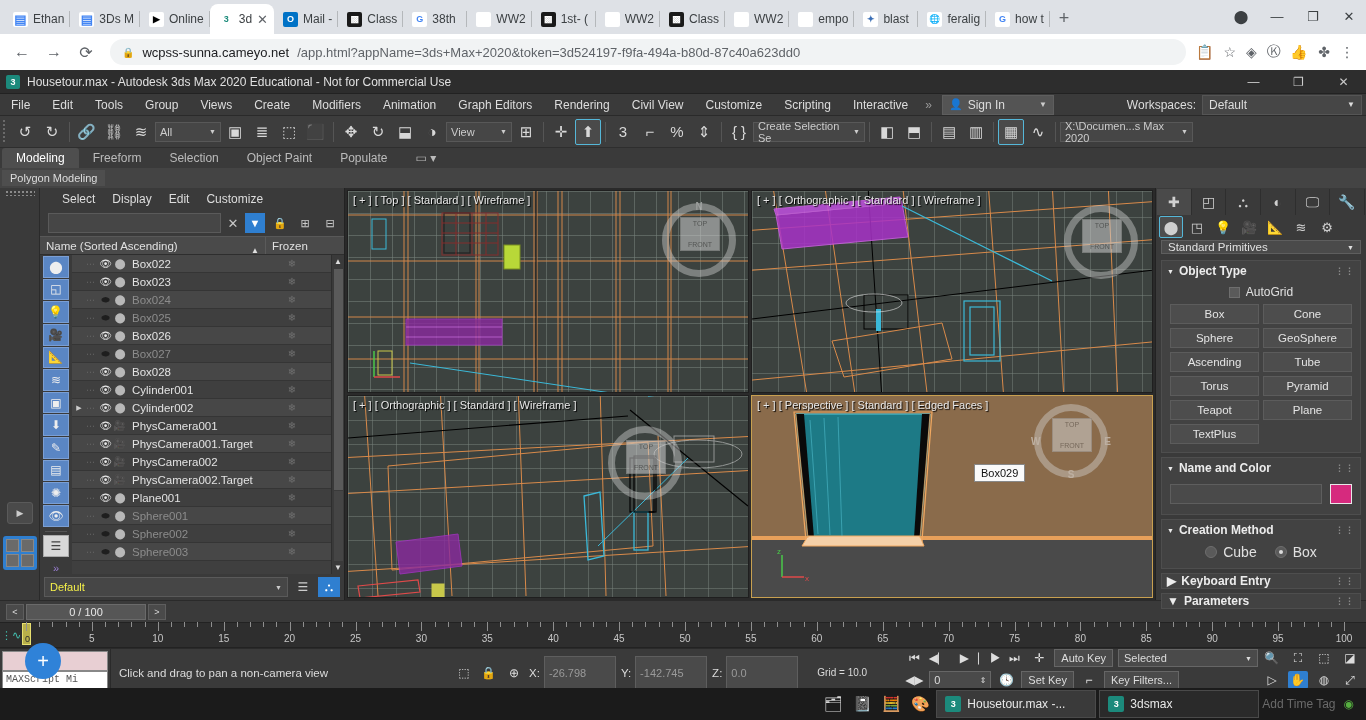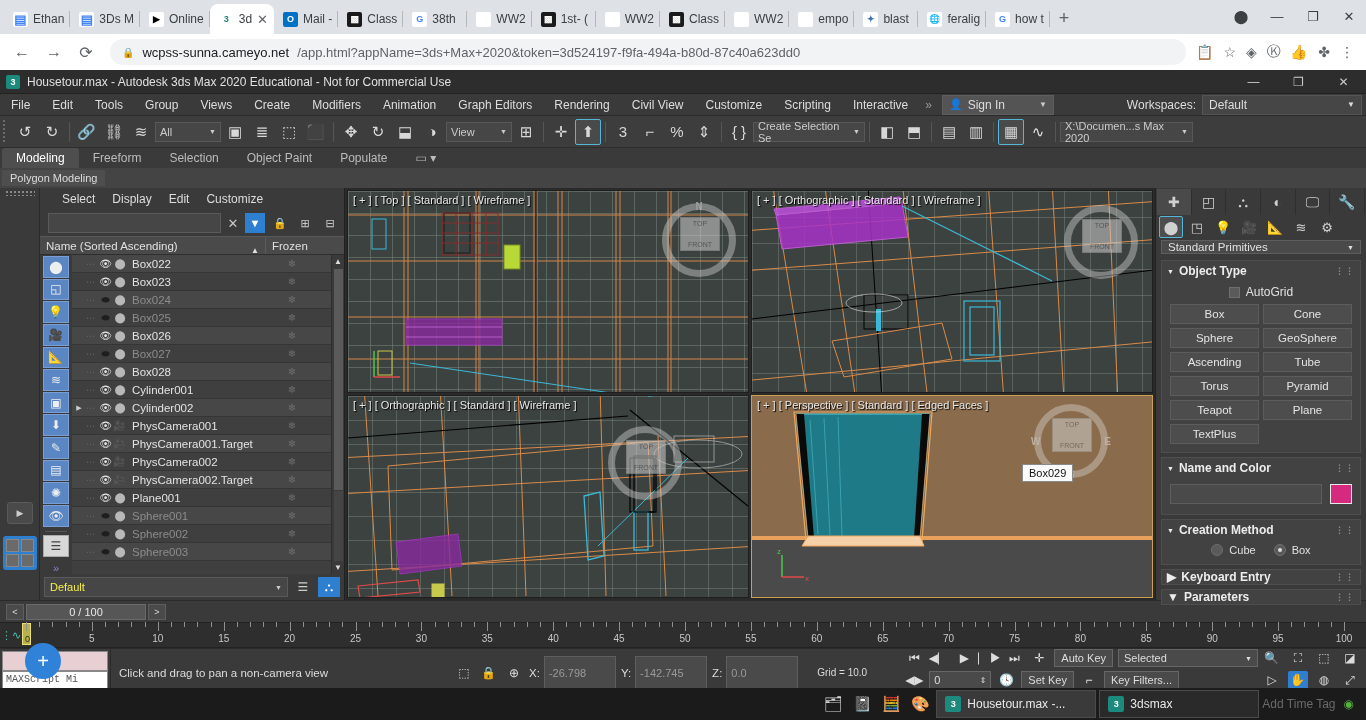--- a/index.html
+++ b/index.html
@@ -208,21 +208,21 @@
   .vcring { position:absolute; inset:0; border:7px solid #d8d8d8; border-radius:50%; opacity:.75; }
   .vcbox { position:absolute; left:18px; top:14px; width:40px; height:34px; background:#cfcfcf;
            border:1px solid #aaa; font-size:7px; color:#666; text-align:center;
            display:flex; flex-direction:column; justify-content:space-between; padding:2px 0; }
   .vcN,.vcS,.vcE,.vcW { position:absolute; font-size:10px; color:#e8e8e8; font-weight:bold; }
   .vcN{ top:-2px; left:50%; transform:translateX(-50%); }
   .vcS{ bottom:-2px; left:50%; transform:translateX(-50%); }
   .vcE{ right:-3px; top:50%; transform:translateY(-50%); }
   .vcW{ left:-3px; top:50%; transform:translateY(-50%); }
   .tooltipbox { position:absolute; background:#fafafa; color:#111; border:1px solid #888;
-                font-size:11px; padding:2px 6px; z-index:10;margin-left:48px; }
+                font-size:11px; padding:2px 6px; z-index:10; }
   .axisgiz { position:absolute; width:36px; height:36px; font-size:8px; }
 
   
   .framebar { height:22px; background:#3a3a3a; display:flex; align-items:center;
               padding-left:6px; gap:2px; border-top:1px solid #2a2a2a; }
   .stepb { width:18px; height:16px; background:#4a4a4a; border:1px solid #5e5e5e;
            display:flex; align-items:center; justify-content:center; font-size:9px; color:#ddd; }
   .framefld { width:120px; height:16px; background:#565656; border:1px solid #6a6a6a;
               text-align:center; font-size:11px; line-height:15px; color:#e8e8e8; }
 
@@ -310,21 +310,21 @@
               font-size:12px; color:#e0e0e0; margin-bottom:5px; }
   .chk { width:11px; height:11px; background:#5a5a5a; border:1px solid #6e6e6e; }
   .btngrid { display:grid; grid-template-columns:1fr 1fr; gap:4px; }
   .objbtn { height:20px; background:#4d4d4d; border:1px solid #5c5c5c; color:#e4e4e4;
             font-size:11.5px; display:flex; align-items:center; justify-content:center; }
   .namerow { display:flex; align-items:center; gap:8px; padding:2px 0; }
   .namerow input { flex:1; height:20px; background:#4a4a4a; border:1px solid #5e5e5e;
                    outline:none; font-family:"Liberation Sans",sans-serif; color:#ddd; font-size:11px; }
   .swatch { width:22px; height:20px; background:#d62a7e; border:1px solid #e8e8e8; }
   .radiorow { display:flex; align-items:center; justify-content:center; gap:18px;
-              font-size:11px; color:#e0e0e0; }
+              font-size:14px; color:#e0e0e0; }
   .radio { display:flex; align-items:center; gap:6px; }
   .rdot { width:12px; height:12px; border-radius:50%; background:#5a5a5a; border:1px solid #6e6e6e; }
   .rdot.sel { background:#5a5a5a; position:relative; }
   .rdot.sel::after { content:""; position:absolute; inset:3px; border-radius:50%; background:#dcdcdc; }
   .rocollapsed { margin:4px 5px 0 5px; background:#424242; border:1px solid #4e4e4e; height:20px;
                  display:flex; align-items:center; gap:5px; padding:0 5px;
                  font-size:12px; font-weight:bold; color:#ececec; }
   .rocollapsed .dots3 { margin-left:auto; color:#888; font-size:9px; letter-spacing:1px; }
 </style>
 </head>

